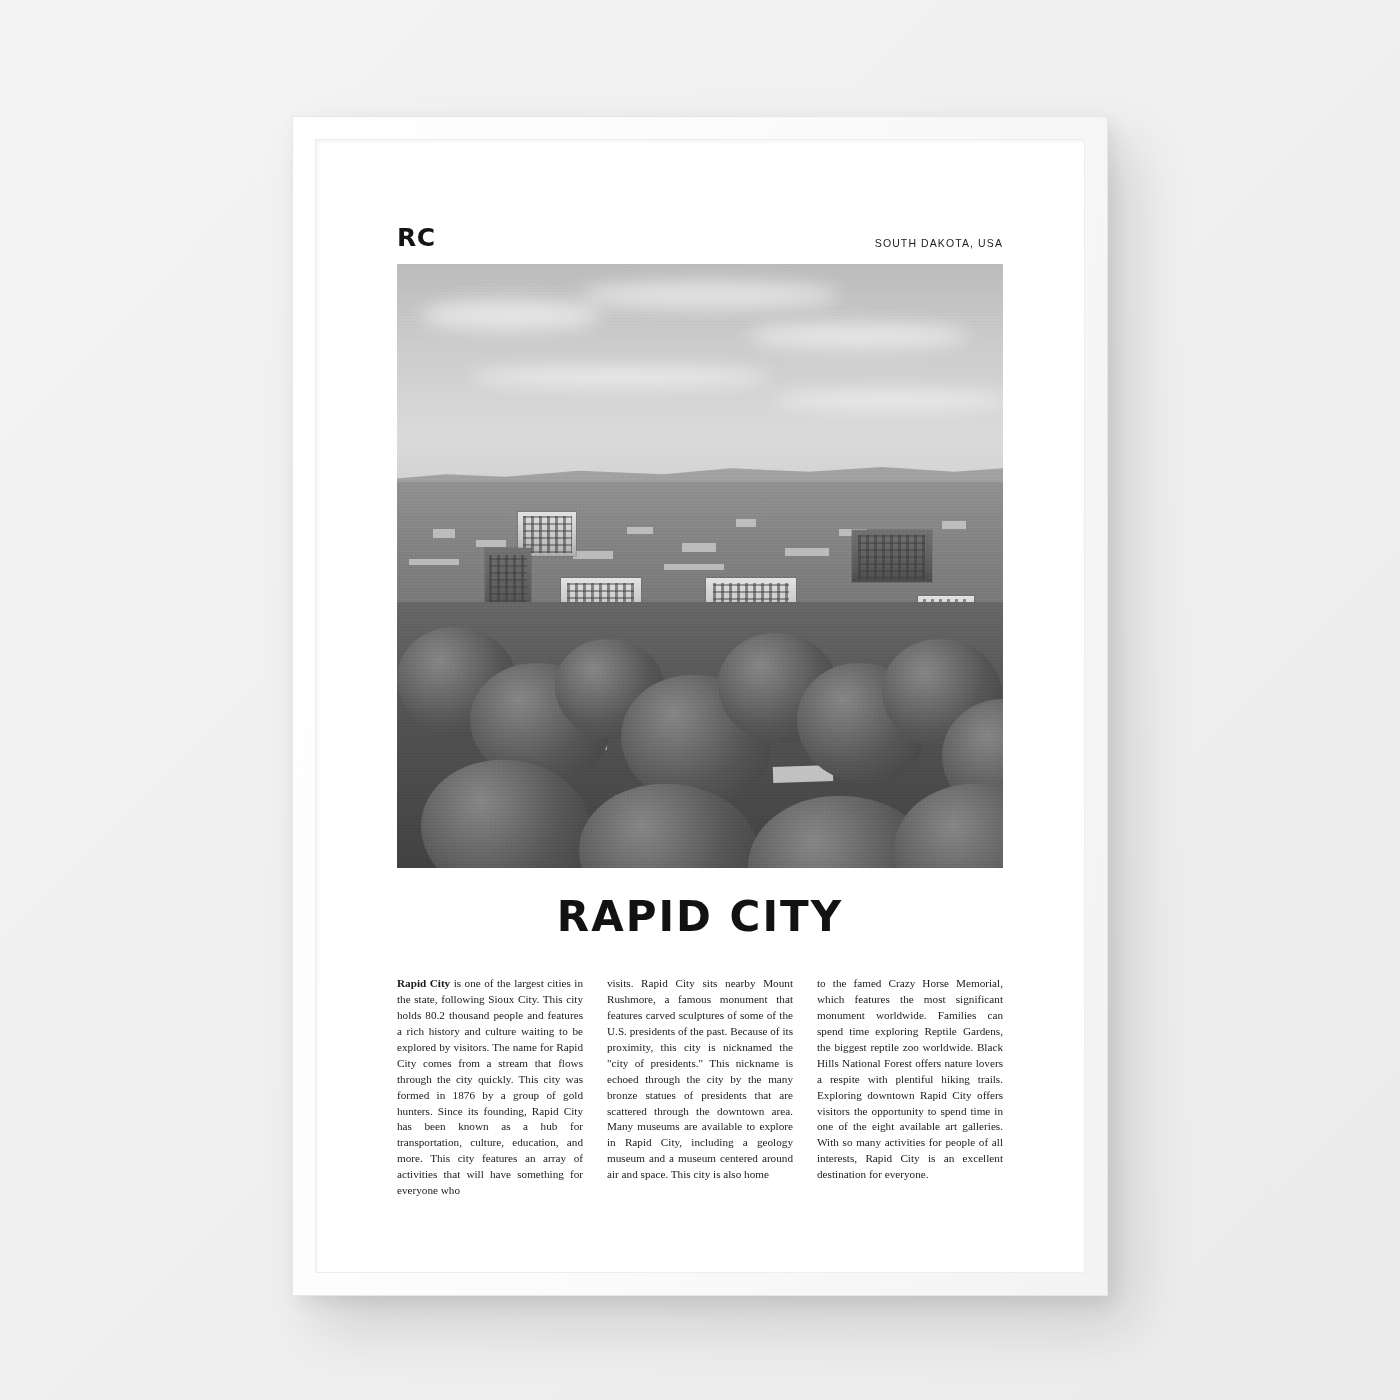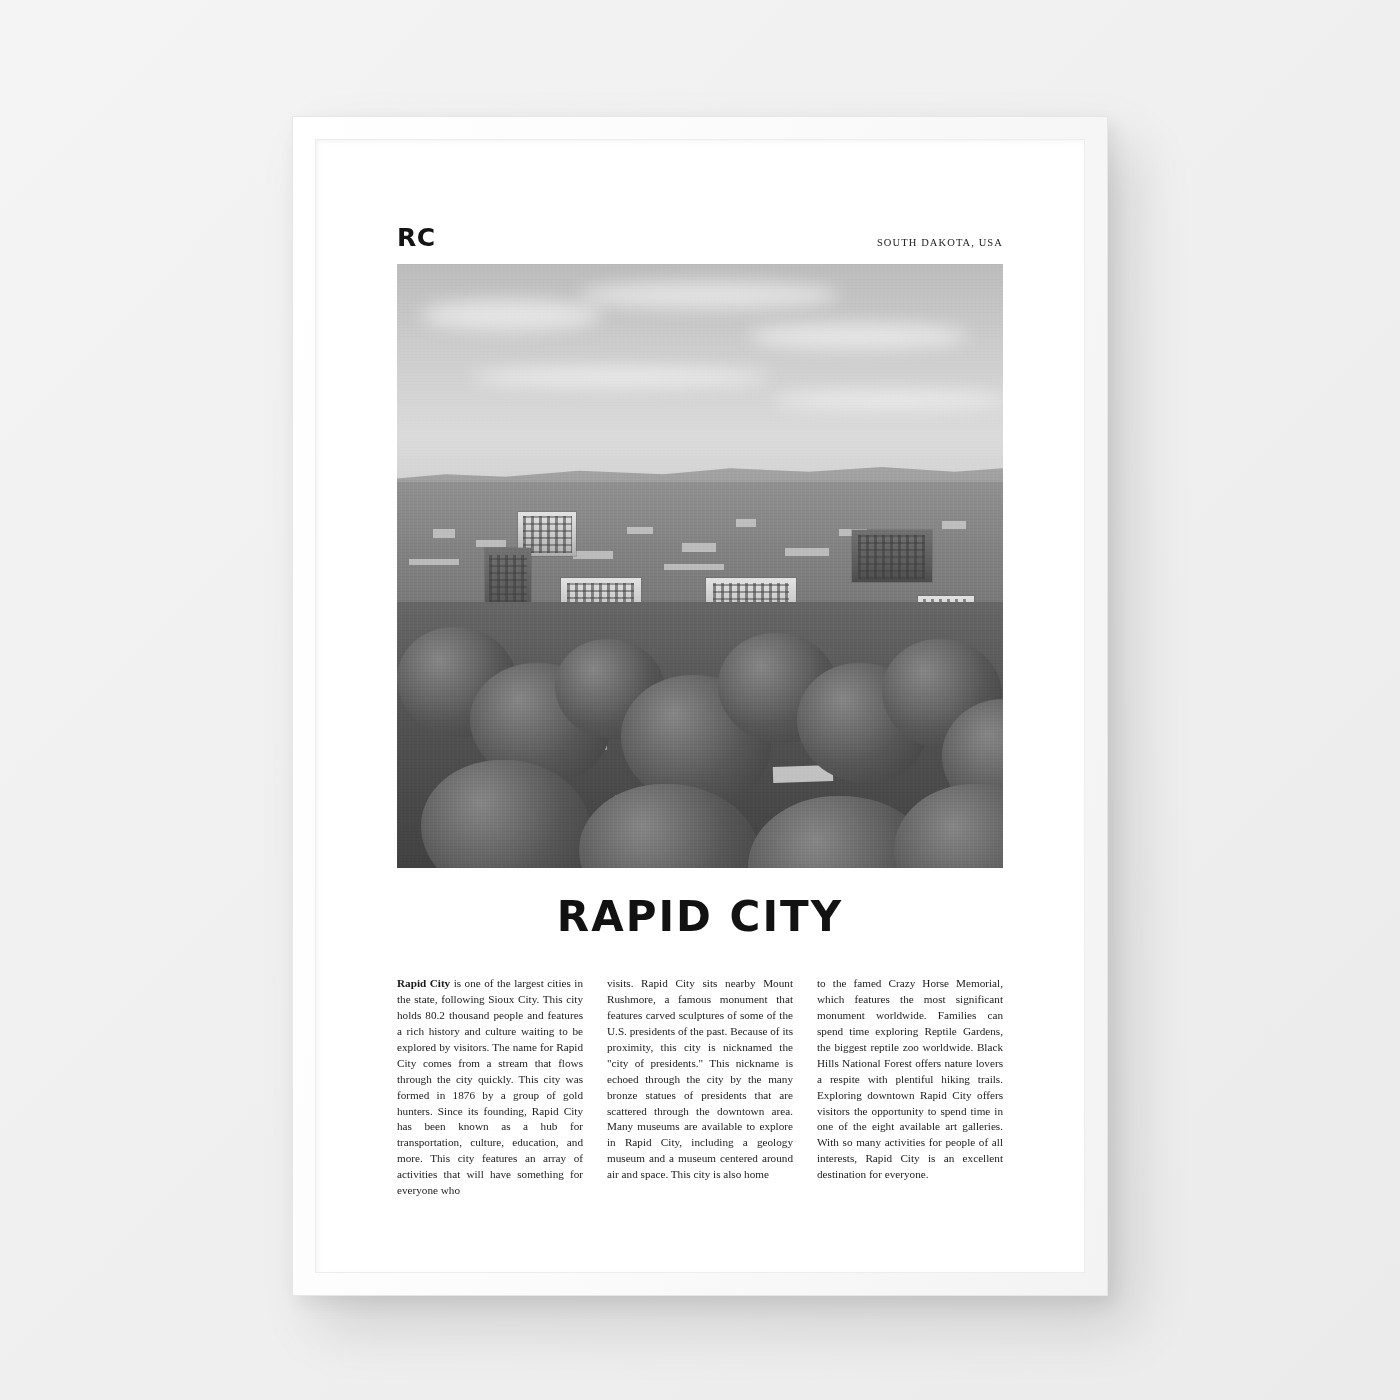--- a/index.html
+++ b/index.html
@@ -75,21 +75,21 @@
   .poster-code {
     font-family: "DejaVu Sans", sans-serif;
     font-weight: 700;
     font-size: 25px;
     letter-spacing: 0.5px;
     color: #141414;
     line-height: 1;
   }
 
   .poster-region {
-    font-family: Liberation Serif, serif;
+    font-family: Liberation Sans, sans-serif;
     font-size: 10.5px;
     letter-spacing: 1.1px;
     color: #1b1b1b;
     line-height: 1;
     padding-bottom: 2px;
   }
 
   
   .photo {
     position: relative;

